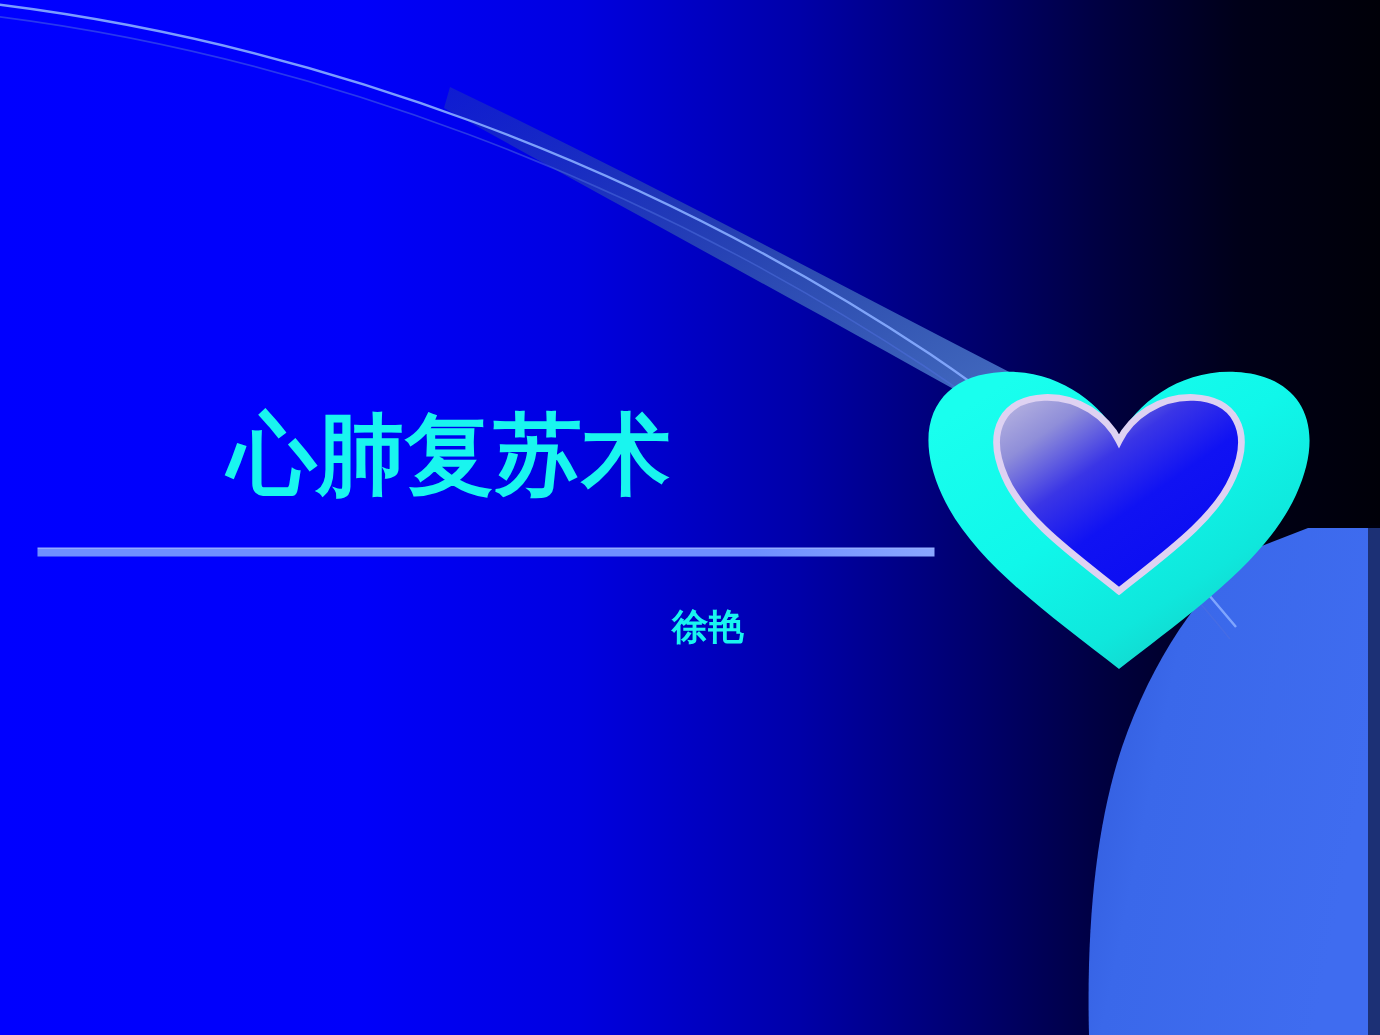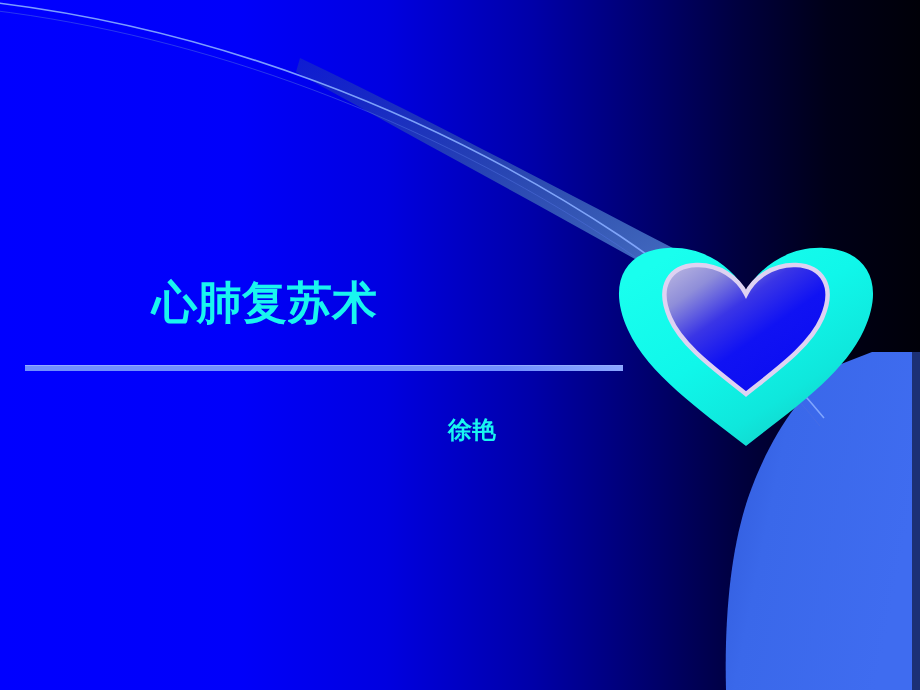--- a/index.html
+++ b/index.html
@@ -50,21 +50,21 @@
     left: 0;
     top: 0;
     width: 660px;
     height: 690px;
   }
 
   .main-title {
     position: absolute;
     left: 152px;
     top: 272px;
-    font-size: 45px;
+    font-size: 59px;
     line-height: 62px;
     font-weight: bold;
     color: #19f5ef;
     letter-spacing: 0px;
     white-space: nowrap;
     font-family: "DejaVu Sans", "Liberation Sans", sans-serif;
   }
 
   .divider {
     position: absolute;
@@ -72,21 +72,21 @@
     top: 365px;
     width: 598px;
     height: 5px;
     background: linear-gradient(to right, #6f8fff 0%, #6f8fff 80%, #8aa6ff 100%);
     border-top: 1px solid #93acff;
   }
 
   .subtitle {
     position: absolute;
     left: 448px;
-    top: 416px;
+    top: 404px;
     font-size: 24px;
     line-height: 28px;
     font-weight: bold;
     color: #19f5ef;
     white-space: nowrap;
     font-family: "DejaVu Sans", "Liberation Sans", sans-serif;
   }
 </style>
 </head>
 <body>

